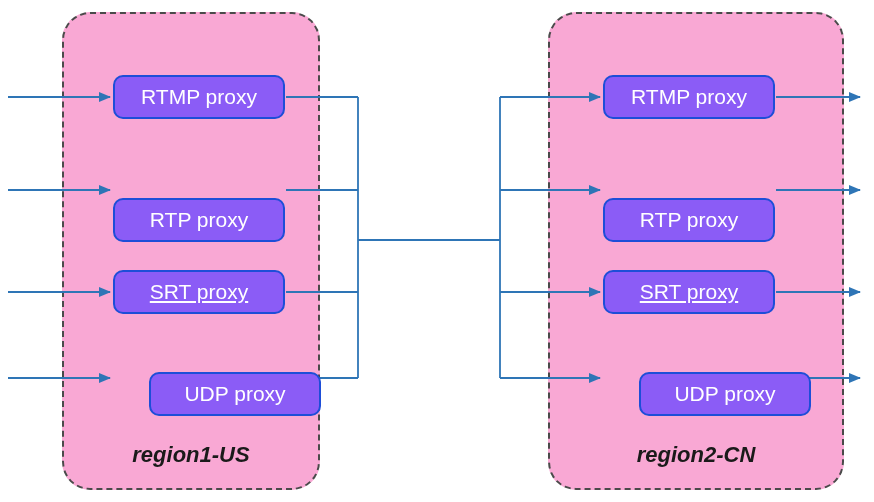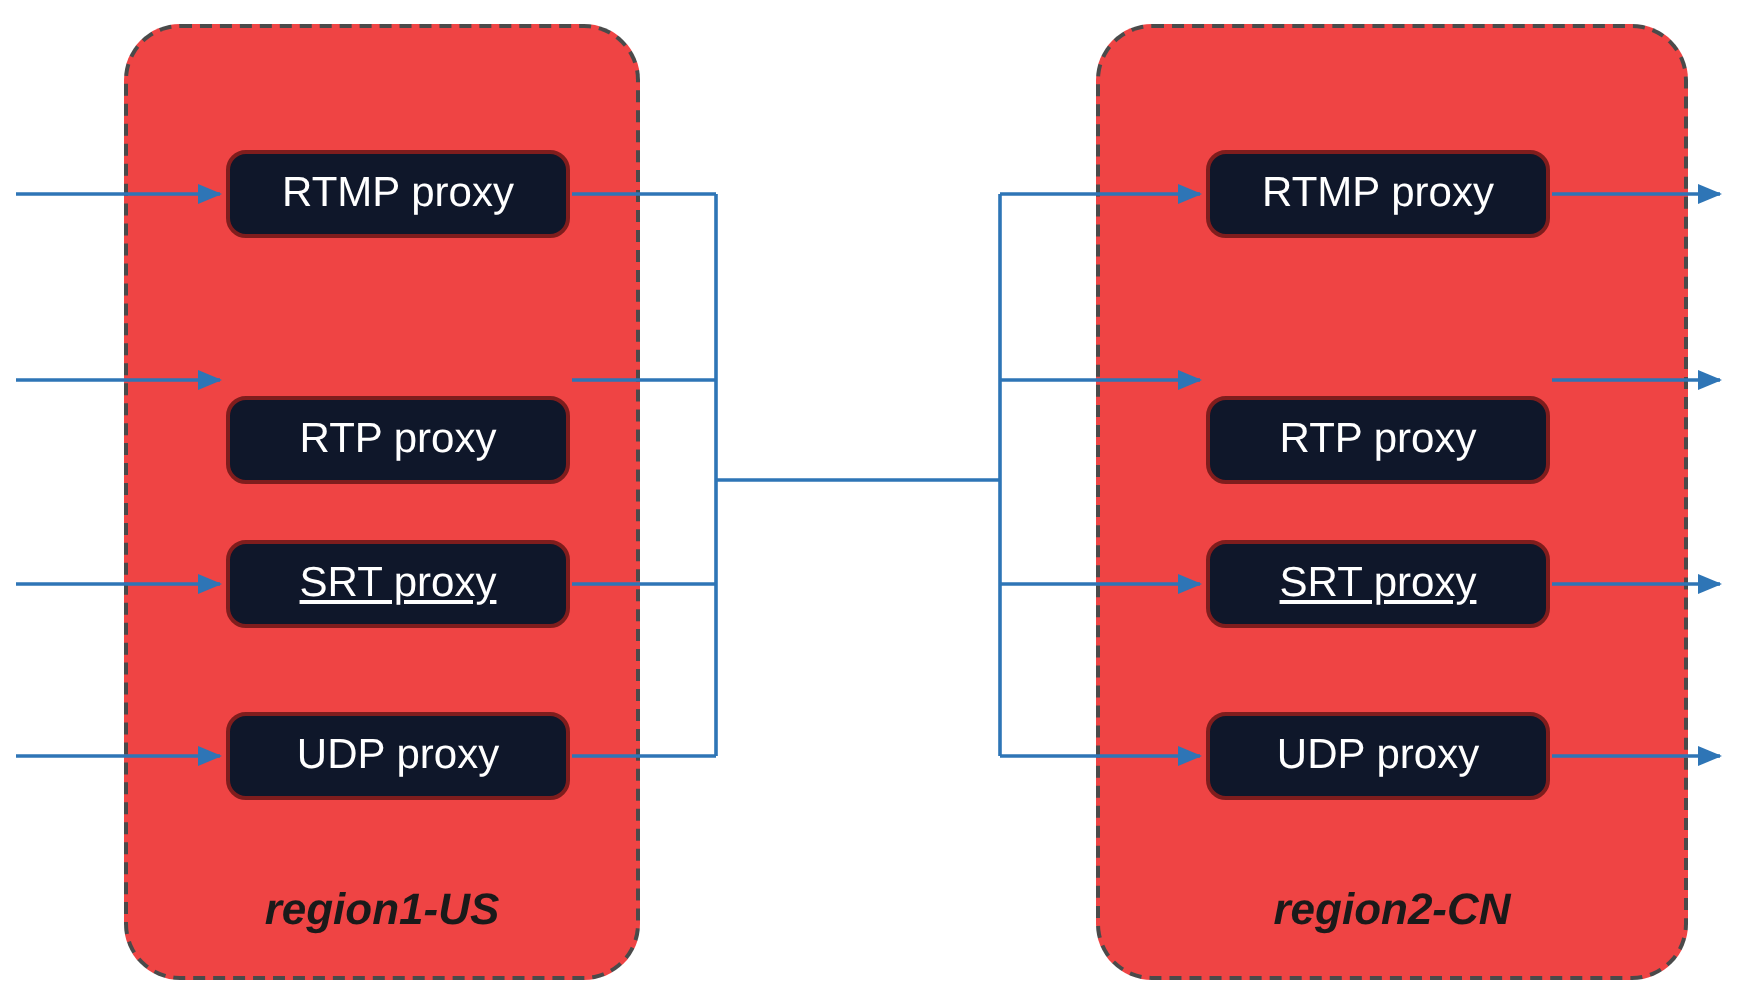--- a/index.html
+++ b/index.html
@@ -10,21 +10,21 @@
   .canvas {
     position: relative;
     width: 874px;
     height: 502px;
     background: #ffffff;
     font-family: "Liberation Sans", sans-serif;
     overflow: hidden;
   }
   .region {
     position: absolute;
-    background: #ef4444;
+    background: #f9a8d4;
     border: 2px dashed #4a4a4a;
     border-radius: 28px;
     box-sizing: border-box;
     z-index: 1;
   }
   .region1 { left: 62px;  top: 12px; width: 258px; height: 478px; }
   .region2 { left: 548px; top: 12px; width: 296px; height: 478px; }
   .region-label {
     position: absolute;
     left: 0; right: 0;
@@ -37,38 +37,38 @@
   }
   .wires {
     position: absolute;
     left: 0; top: 0;
     z-index: 2;
   }
   .proxy {
     position: absolute;
     width: 172px;
     height: 44px;
-    background: #0f172a;
-    border: 2px solid #7f1d1d;
+    background: #8b5cf6;
+    border: 2px solid #1d4ed8;
     border-radius: 10px;
     box-sizing: border-box;
     display: flex;
     align-items: center;
     justify-content: center;
     color: #ffffff;
     font-size: 21px;
     z-index: 3;
     white-space: nowrap;
   }
   .col1 { left: 113px; }
   .col2 { left: 603px; }
   .row1 { top: 75px; }
   .row2 { top: 168px; margin-top: 30px; }
   .row3 { top: 270px; text-decoration: underline; }
-  .row4 { top: 356px; }
+  .row4 { top: 372px; margin-left: 36px; }
 </style>
 </head>
 <body>
 
 <div class="canvas">
 
   <svg class="wires" width="874" height="502" viewBox="0 0 874 502" xmlns="http://www.w3.org/2000/svg">
     <defs>
       <marker id="arrow" viewBox="0 0 12 10" refX="11" refY="5" markerUnits="userSpaceOnUse" markerWidth="12" markerHeight="10" orient="auto">
         <path d="M0,0 L12,5 L0,10 Z" fill="#2E75B6"></path>

